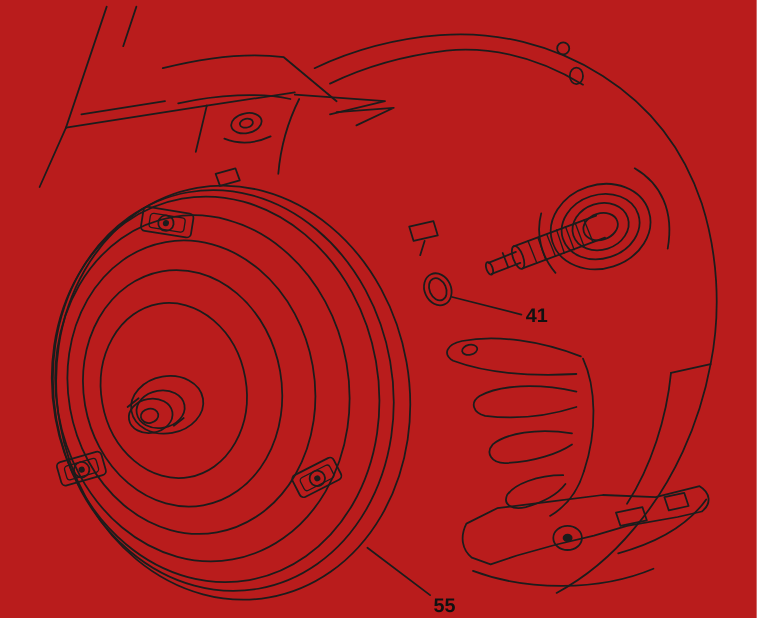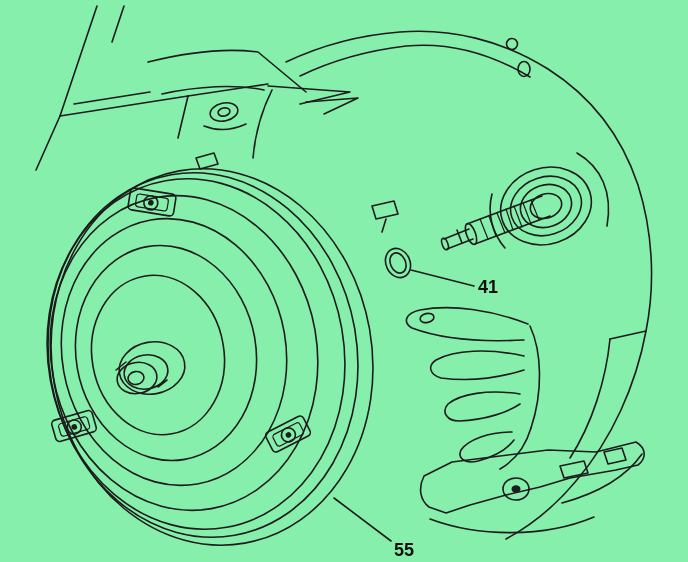--- a/index.html
+++ b/index.html
@@ -1,17 +1,17 @@
 <!DOCTYPE html>
 <html><head>
 <meta charset="utf-8">
 <style>
   html,body{margin:0;padding:0;background:#ffffff;}
   .stage{
-    position:relative;width:688px;height:562px;background:#86efac;overflow:hidden;
+    position:relative;width:688px;height:562px;background:#b91c1c;overflow:hidden;
     font-family:"Liberation Sans",sans-serif;
   }
   svg{display:block;}
   .ink{stroke:#1c1c1c;stroke-width:1.6;fill:none;stroke-linecap:round;stroke-linejoin:round;}
   .thin{stroke-width:1.2;}
   .fill-ink{fill:#1c1c1c;stroke:none;}
   .callout-text{
     font-family:"Liberation Sans",sans-serif;
     font-size:18px;font-weight:700;fill:#111111;stroke:none;
   }

